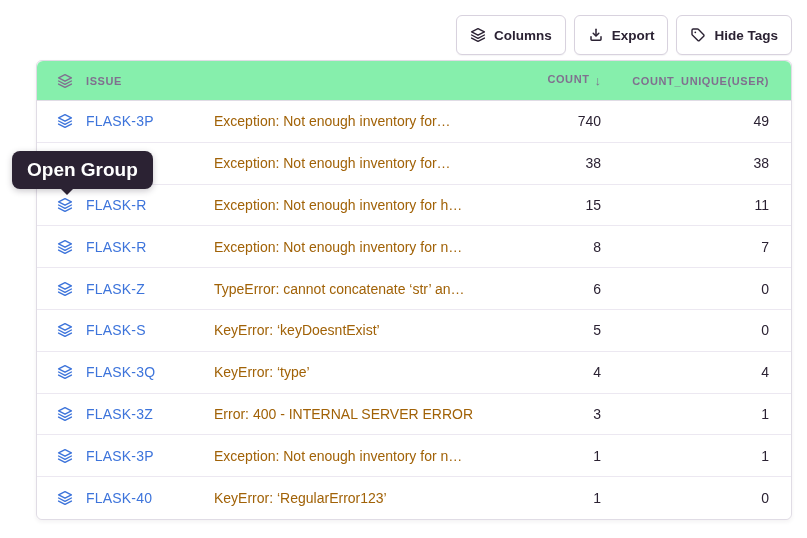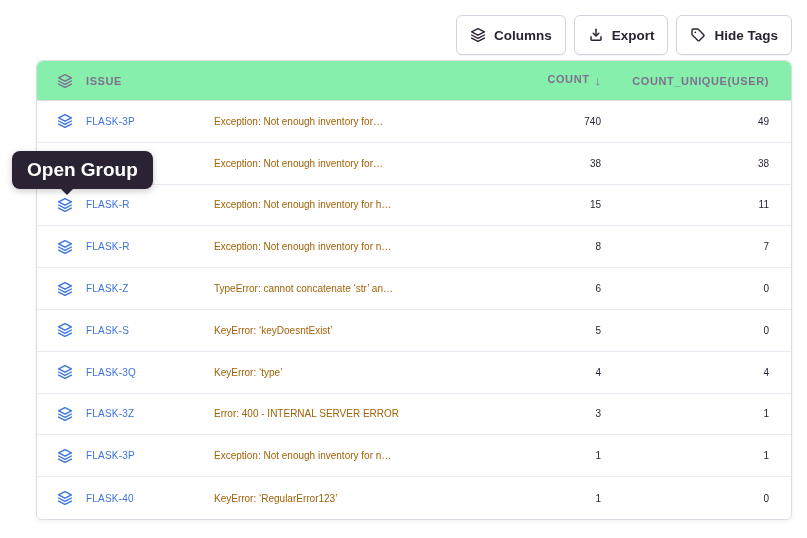--- a/index.html
+++ b/index.html
@@ -54,21 +54,21 @@
   }
   .th-issue { display:flex; align-items:center; gap:13px; padding-left:20px; cursor:pointer; }
   .th-right { display:flex; justify-content:flex-end; gap:5px; cursor:pointer; }
   .th-count { padding-right:0; }
   .th-unique { padding-right:22px; }
   .sort-arrow { font-size:13px; font-weight:400; letter-spacing:0; }
 
   .row {
     height:41.8px;
     border-bottom:1px solid #ECE8F1;
-    font-size:10px;
+    font-size:14px;
     background:#fff;
   }
   .row:last-child { border-bottom:none; border-radius:0 0 6px 6px; }
   .cell-issue { display:flex; align-items:center; gap:13px; padding-left:20px; white-space:nowrap; }
   .group-icon { color:#3D74DB; display:inline-flex; cursor:pointer; }
   .issue-link { color:#3D74DB; text-decoration:none; cursor:pointer; letter-spacing:0.2px; }
   .cell-title { color:#a16207; white-space:nowrap; overflow:hidden; padding-right:12px; }
   .cell-count { text-align:right; }
   .cell-unique { text-align:right; padding-right:22px;margin-left:16px; }
 

